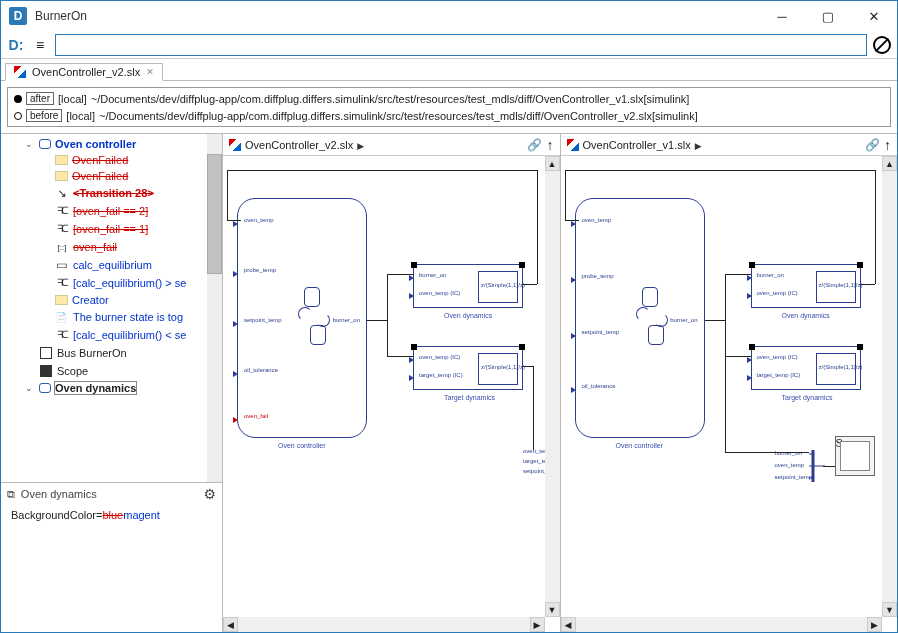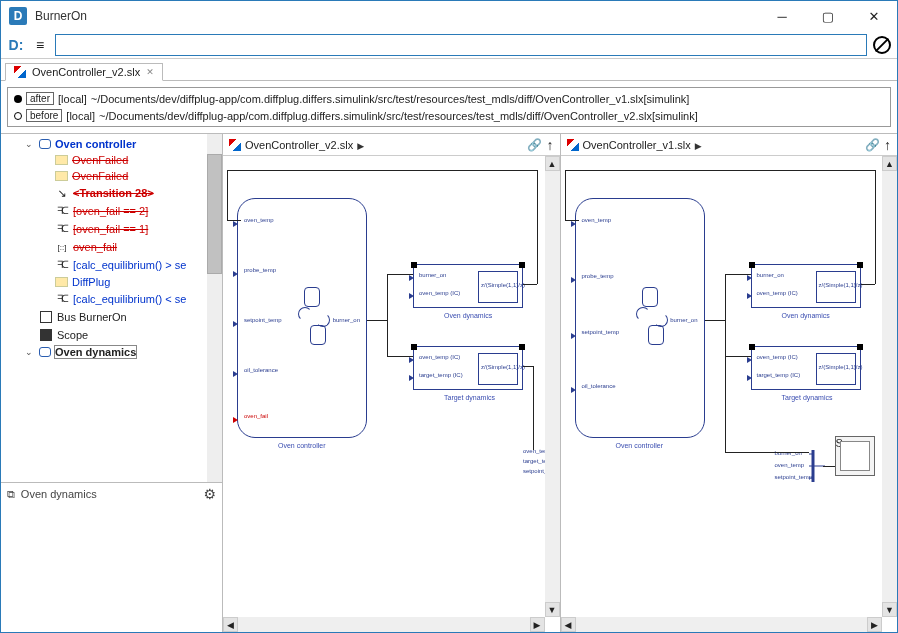--- a/index.html
+++ b/index.html
@@ -166,27 +166,37 @@
             <span class="ico cond"></span>
             <span class="txt-red strike">[oven_fail == 1]</span>
           </li>
           <li class="d2">
             <span class="expander"></span>
             <span class="ico data"></span>
             <span class="txt-red strike">oven_fail</span>
           </li>
           <li class="d2">
             <span class="expander"></span>
+            <span class="ico block"></span>
+            <span class="txt-blue">calc_equilibrium</span>
+          </li>
+          <li class="d2">
+            <span class="expander"></span>
             <span class="ico cond"></span>
             <span class="txt-blue">[calc_equilibrium() &gt; se</span>
           </li>
           <li class="d2">
             <span class="expander"></span>
             <span class="ico folder"></span>
-            <span class="txt-blue">DiffPlug</span>
+            <span class="txt-blue">Creator</span>
+          </li>
+          <li class="d2">
+            <span class="expander"></span>
+            <span class="ico note"></span>
+            <span class="txt-blue">The burner state is tog</span>
           </li>
           <li class="d2">
             <span class="expander"></span>
             <span class="ico cond"></span>
             <span class="txt-blue">[calc_equilibrium() &lt; se</span>
           </li>
           <li class="d1">
             <span class="expander"></span>
             <span class="ico bus"></span>
             <span class="">Bus BurnerOn</span>
@@ -204,20 +214,23 @@
         </ul>
       <div class="tree-scroll">
         <div class="tree-thumb"></div>
       </div>
     </div>
     <div class="propanel">
       <div class="propanel-head">
         <span>⧉</span>
         <span>Oven dynamics</span>
         <span class="gear">⚙</span>
+      </div>
+      <div class="propanel-body">
+        <span>BackgroundColor=</span><span class="txt-red strike">blue</span><span class="txt-blue">magent</span>
       </div>
     </div>
   </div>
 
   <div class="diagrams">
 
     <div class="diagpane">
       <div class="diaghead">
         <span class="sim-icon"></span>
         <span>OvenController_v2.slx</span>

